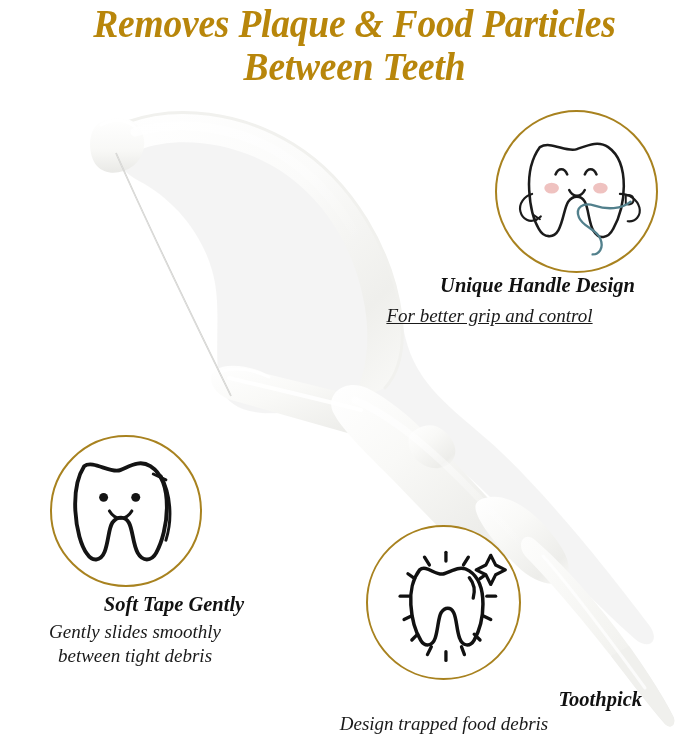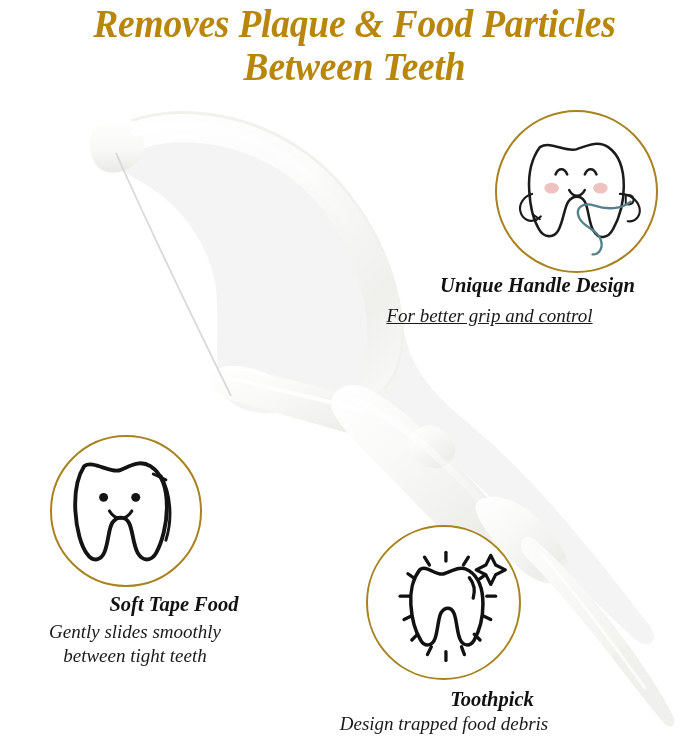--- a/index.html
+++ b/index.html
@@ -91,21 +91,21 @@
   #f-handle .cap-title { left: 0; top: 273px; width: 679px; text-align: center; padding-left: 270px; box-sizing: border-box; }
   #f-handle .cap-sub   { left: 0; top: 304px; width: 679px; text-align: center; padding-left: 270px; box-sizing: border-box; text-decoration: underline; }
 
   
   #f-floss .circle-badge { left: 35px; top: 435px; width: 152px; height: 152px; }
   #f-floss .cap-title { left: 0; top: 592px; width: 222px; text-align: center; }
   #f-floss .cap-sub   { left: 0; top: 620px; width: 222px; text-align: center; padding-left: 9px; }
 
   
   #f-pick .circle-badge { left: 351px; top: 525px; width: 155px; height: 155px; }
-  #f-pick .cap-title { left: 279px; top: 687px; width: 300px; text-align: center; }
+  #f-pick .cap-title { left: 279px; top: 687px; width: 300px; text-align: right; }
   #f-pick .cap-sub   { left: 269px; top: 712px; width: 320px; text-align: center; }
 </style>
 </head>
 <body>
 
 <div id="stage">
 
   <div class="headline">
     <span class="hl-line">Removes Plaque &amp; Food Particles</span>
     <span class="hl-line">Between Teeth</span>
@@ -241,24 +241,24 @@
 
         <circle cx="53" cy="62" r="4.6" fill="#141414"></circle>
         <circle cx="86" cy="62" r="4.6" fill="#141414"></circle>
 
         <path d="M59,76 C65,86 76,86 82,76" fill="none" stroke="#141414" stroke-width="3.2" stroke-linecap="round"></path>
 
         <path d="M112,40 C122,58 124,84 117,106" fill="none" stroke="#141414" stroke-width="3" stroke-linecap="round"></path>
         <path d="M104,38 L117,44" stroke="#141414" stroke-width="3" stroke-linecap="round"></path>
       </svg>
     </div>
-    <div class="cap cap-title">Soft Tape Food</div>
+    <div class="cap cap-title">Soft Tape Gently</div>
     <div class="cap cap-sub">
       <span class="sl">Gently slides smoothly</span>
-      <span class="sl">between tight teeth</span>
+      <span class="sl">between tight debris</span>
     </div>
   </div>
 
   <div class="feature" id="f-pick">
     <div class="circle-badge">
       <svg class="badge-art" viewBox="0 0 155 155" xmlns="http://www.w3.org/2000/svg">
 
         <path d="M53,44 C46,53 43,67 44,80 C45,95 49,108 54,116
                  C58,123 66,123 69,114 C72,105 72,93 75,88
                  C79,82 85,82 88,88 C91,94 91,106 94,114

